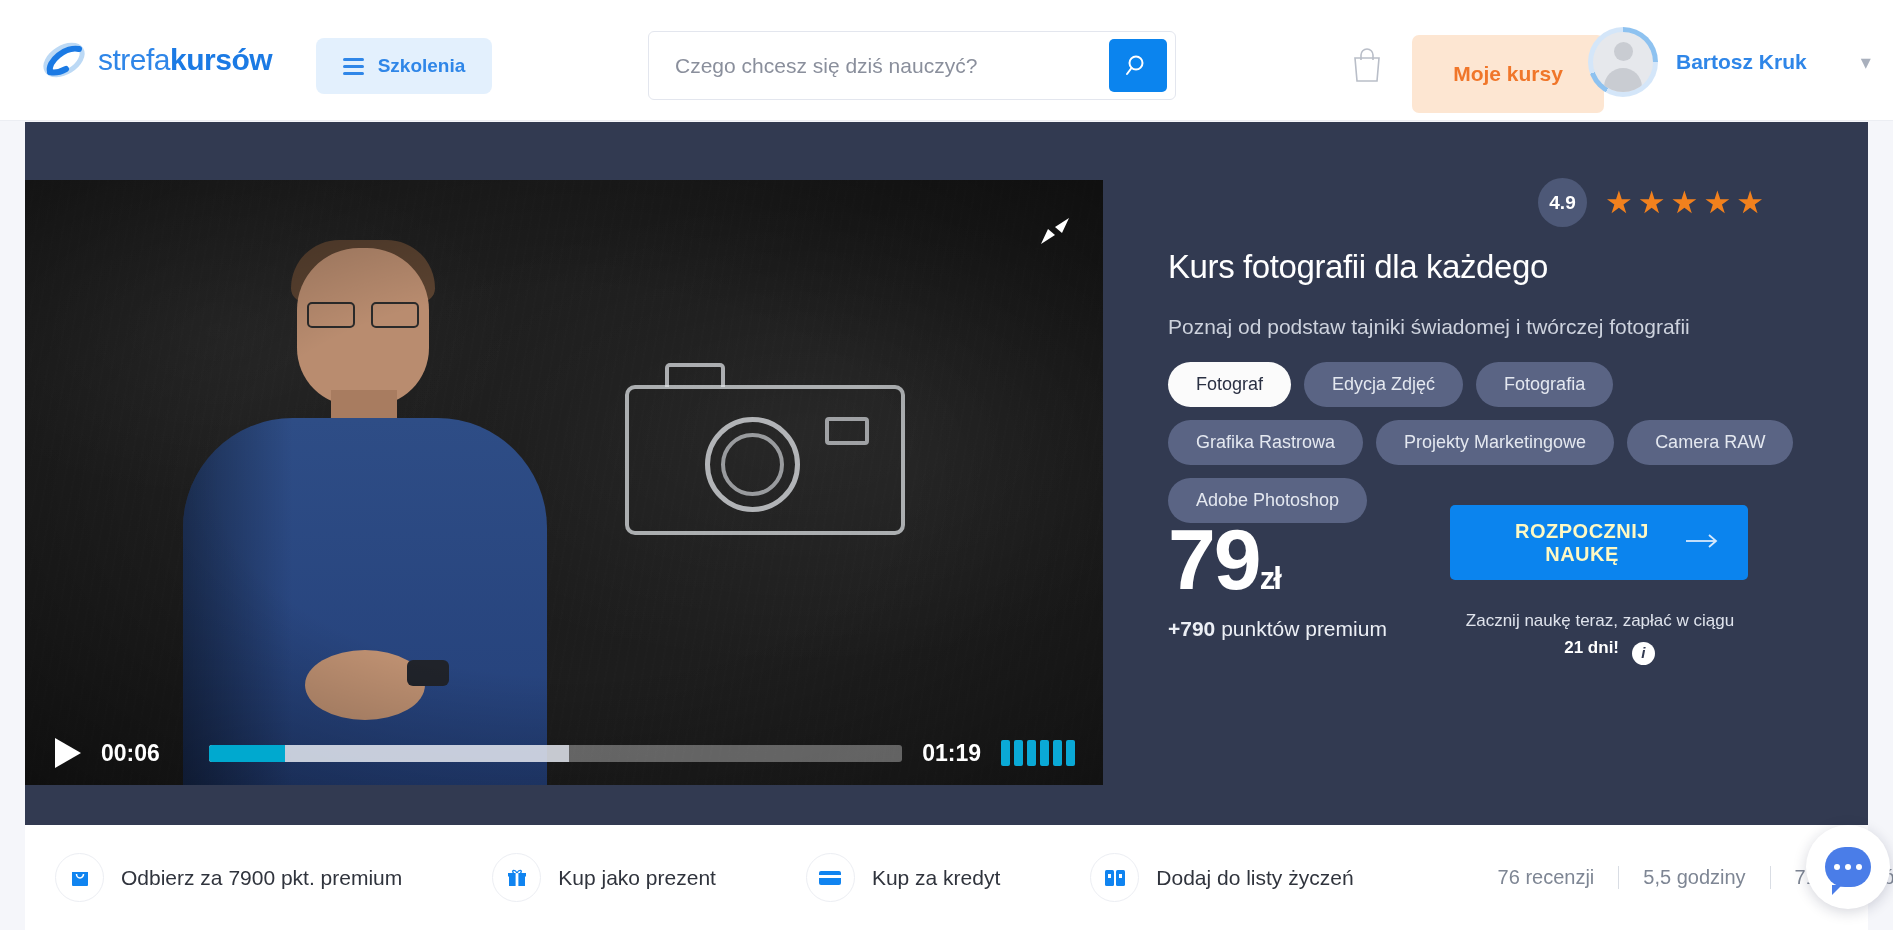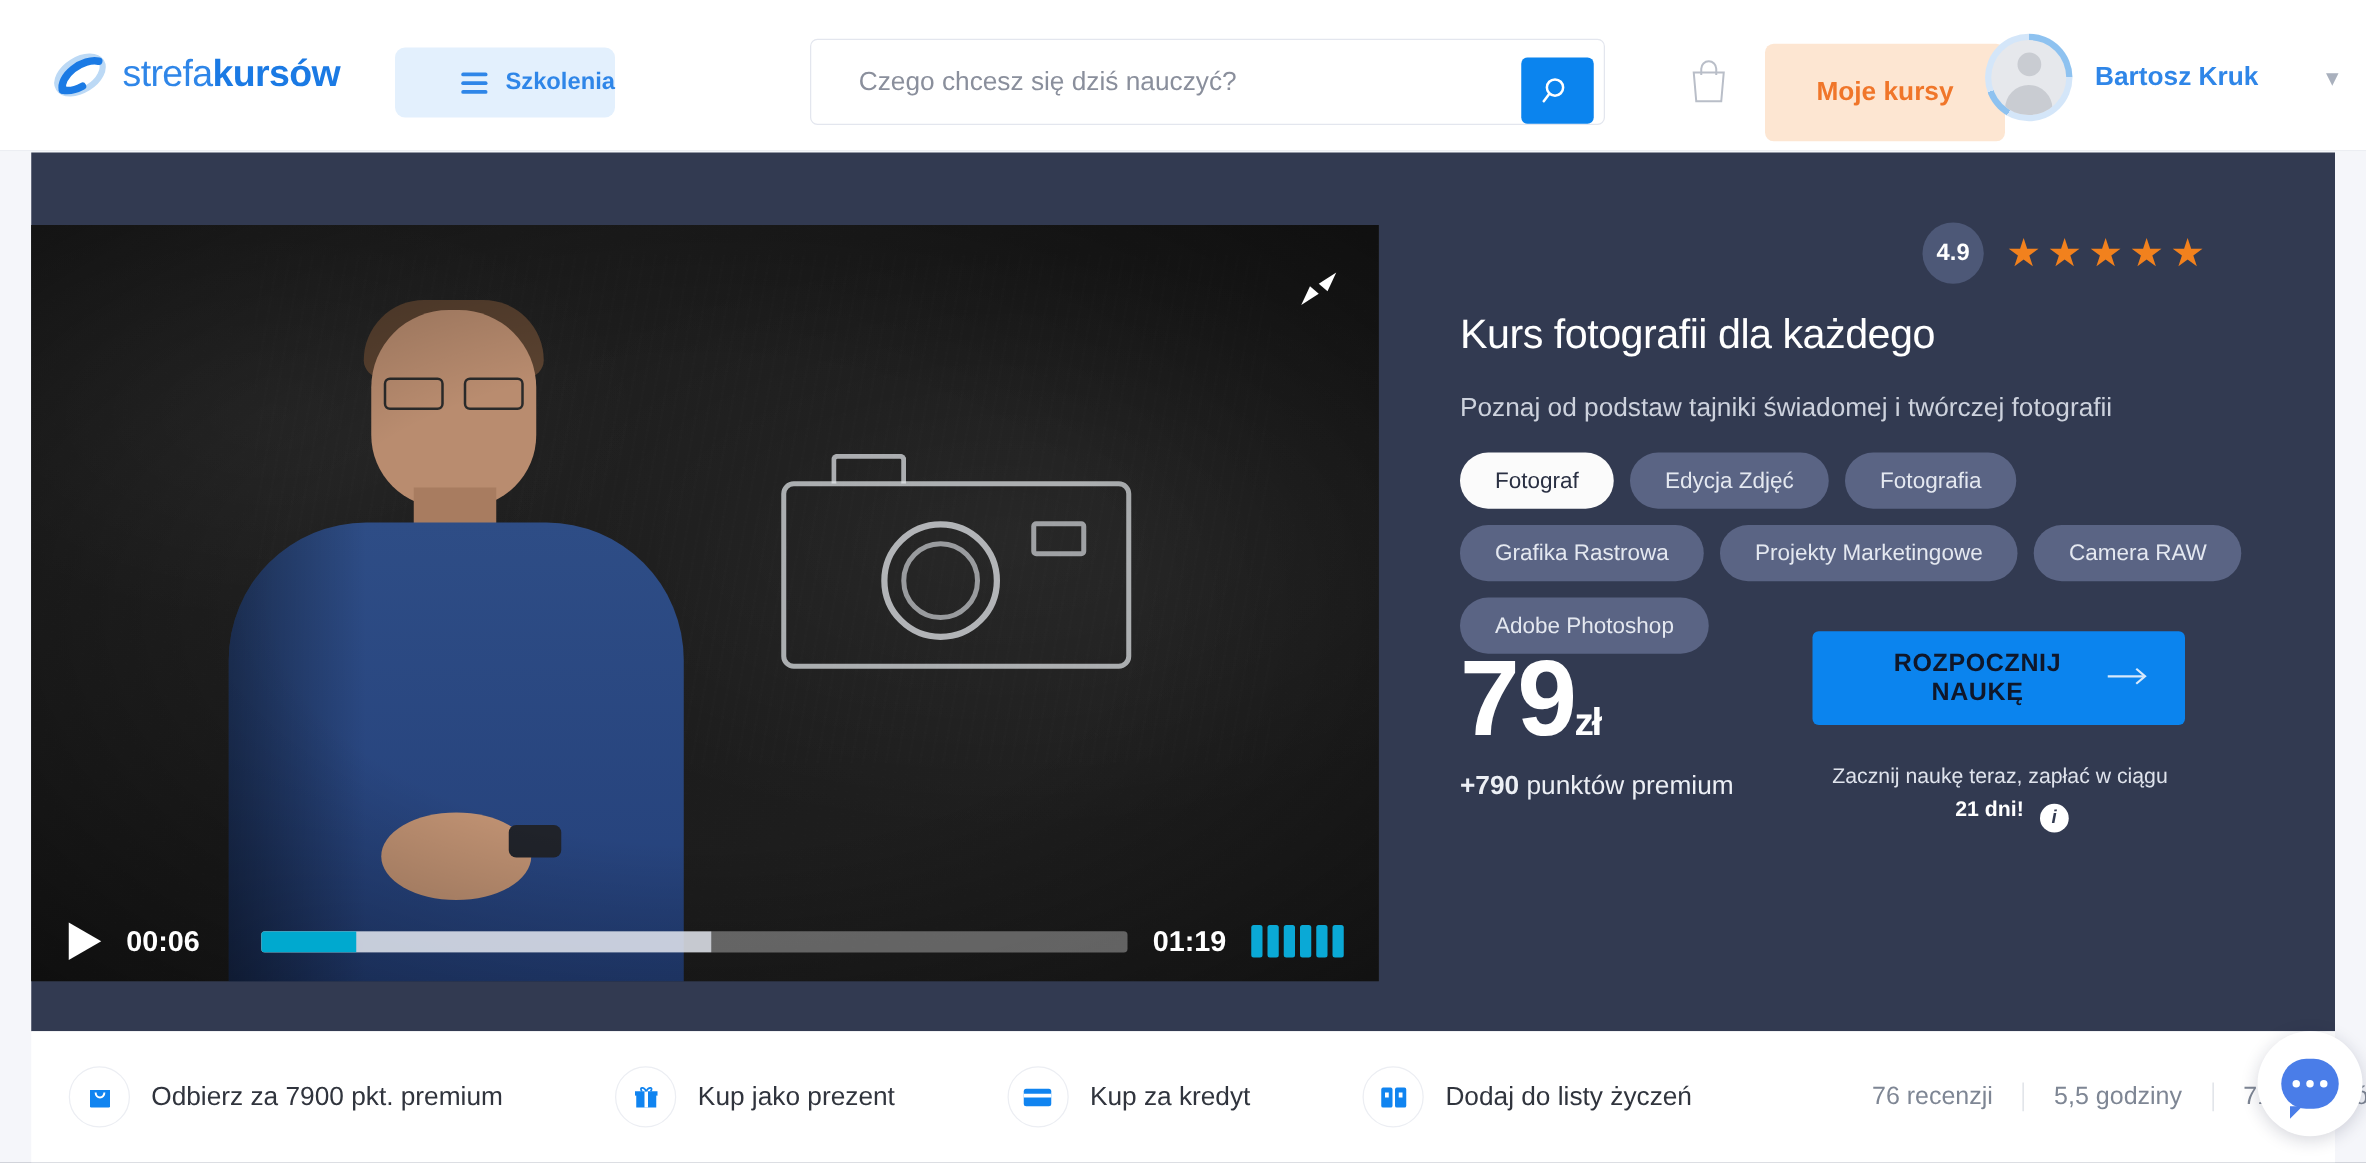--- a/index.html
+++ b/index.html
@@ -19,32 +19,32 @@
     border-bottom:1px solid #eceef3;
   }
   .logo-wrap { position:absolute; left:40px; top:36px; display:flex; align-items:center; gap:10px; }
   .logo-mark { width:48px; height:48px; position:relative; }
   .logo-text { font-size:30px; letter-spacing:-0.5px; color:#2f86e8; font-weight:400; white-space:nowrap;}
   .logo-text b { font-weight:700; color:#1b7ae4; }
 
   .menu-btn {
     position:absolute; left:316px; top:38px;
     width:176px; height:56px; border-radius:8px; background:#e3f0fd;
-    display:flex; align-items:center; justify-content:flex-end; gap:14px;
+    display:flex; align-items:center; justify-content:center; gap:14px;
     cursor:pointer; border:none;
   }
   .burger { display:flex; flex-direction:column; gap:4px; }
   .burger span { display:block; width:21px; height:3px; background:#2f86e8; border-radius:2px; }
   .menu-btn-label { color:#2f86e8; font-size:19px; font-weight:600; }
 
   .search-wrap {
     position:absolute; left:648px; top:31px;
-    width:636px; height:69px; background:#fff;
+    width:528px; height:69px; background:#fff;
     border:1px solid #e3e6ee; border-radius:6px;
-    display:flex; align-items:flex-end;padding-left:12px;
+    display:flex; align-items:center;
   }
   .search-input {
     flex:1; height:100%; border:none; outline:none; background:transparent;
     font-size:21px; color:#414654; padding:0 26px;
     font-family:"Liberation Sans", sans-serif;
   }
   .search-input::placeholder { color:#8a8f9c; }
   .search-btn {
     width:58px; height:53px; margin-right:8px; border:none; border-radius:5px;
     background:#0b84ee; color:#fff; cursor:pointer;
@@ -245,21 +245,21 @@
 
   .price-block { position:absolute; left:0; top:398px; }
   .price-main { color:#fff; font-size:86px; font-weight:700; line-height:.92; letter-spacing:-2px; }
   .price-cur { font-size:31px; font-weight:700; vertical-align:baseline; }
   .price-points { color:#eceff5; font-size:21px; margin-top:18px; }
   .price-points b { font-weight:700; }
 
   .cta-wrap { position:absolute; left:282px; top:383px; width:300px; }
   .cta-btn {
     width:298px; height:75px; border-radius:5px; background:#0b84ee;
-    border:none; cursor:pointer; color:#0f172a;
+    border:none; cursor:pointer; color:#fef9c3;
     display:flex; align-items:center; justify-content:space-between;
     padding:0 28px 0 28px;
   }
   .cta-label { font-size:20px; font-weight:700; letter-spacing:.5px; }
   .cta-note {
     margin-top:27px; text-align:center; color:#dfe3ec; font-size:17px; line-height:1.6;
   }
   .cta-days { font-weight:700; color:#ffffff;margin-left:19px; }
   .info-i {
     display:inline-flex; align-items:center; justify-content:center;

